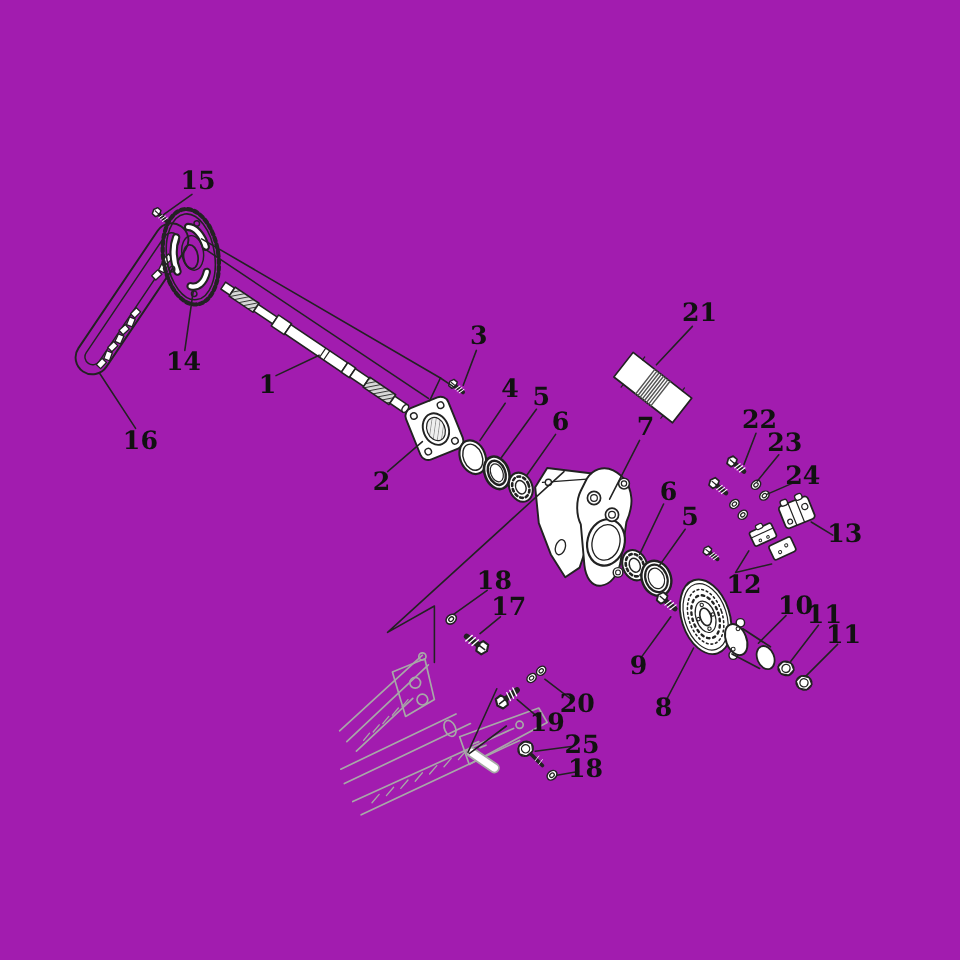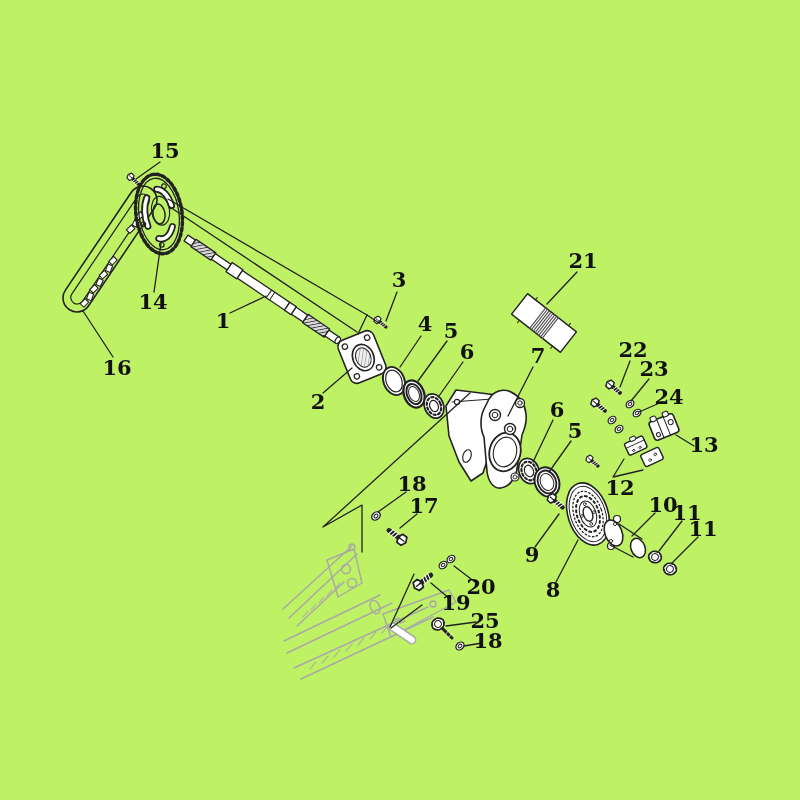--- a/index.html
+++ b/index.html
@@ -1,16 +1,16 @@
 <!DOCTYPE html>
 <html><head>
 <meta charset="utf-8">
 <style>
   html,body{margin:0;padding:0;background:#ffffff;}
-  .canvas{position:relative;width:800px;height:800px;background:#bef264;overflow:hidden;
+  .canvas{position:relative;width:800px;height:800px;background:#a21caf;overflow:hidden;
           font-family:"DejaVu Serif", serif;}
   svg{position:absolute;left:0;top:0;}
   text.callout{font-family:"DejaVu Serif", serif;font-weight:bold;fill:#111;}
 </style>
 </head>
 <body>
 
 <div class="canvas">
 <svg id="art" width="800" height="800" viewBox="0 0 800 800" stroke-linecap="round" stroke-linejoin="round">
   <defs>

